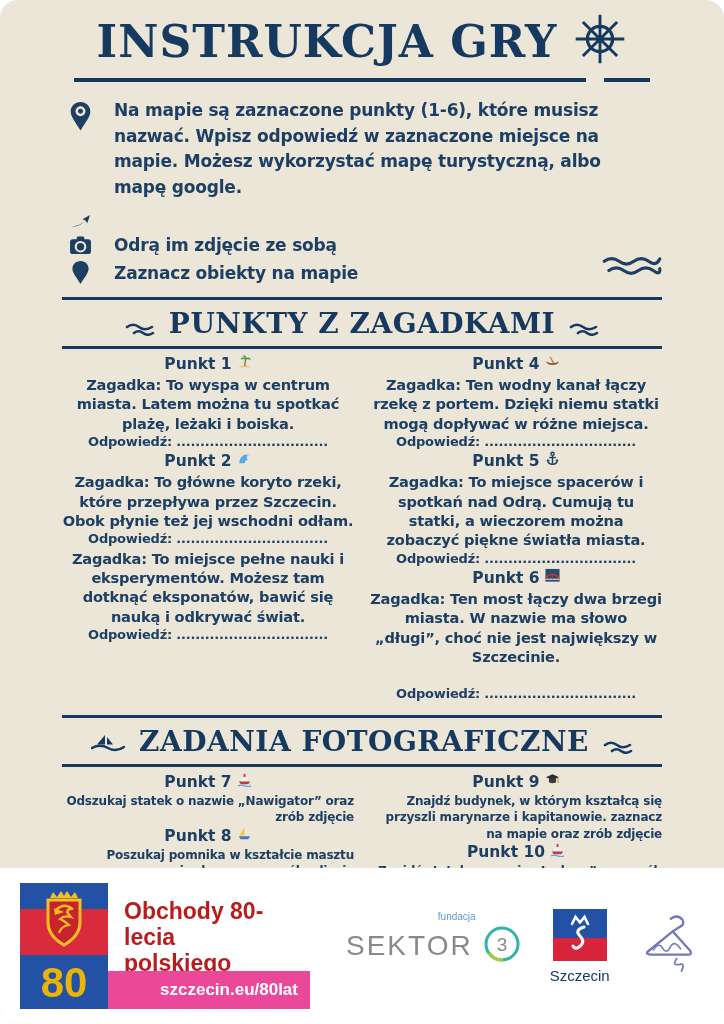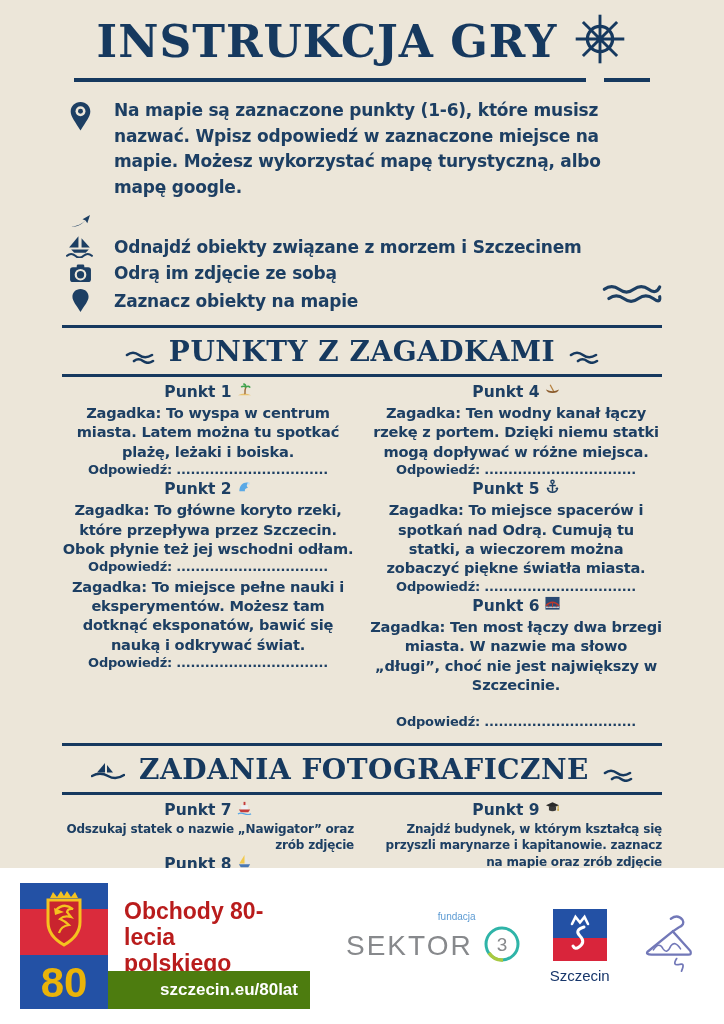--- a/index.html
+++ b/index.html
@@ -1,17 +1,17 @@
 <!DOCTYPE html>
 <html><head>
 <meta charset="utf-8">
 <style>
   html,body{margin:0;padding:0;}
   .page{position:relative;width:724px;height:1024px;background:#ece6d9;color:#1d3f63;
-        font-family:"DejaVu Sans",sans-serif;overflow:hidden;}
+        font-family:"DejaVu Sans",sans-serif;overflow:hidden;border-radius:18px;}
   .inner{padding:0 62px;}
   
   .title-row{display:flex;align-items:center;justify-content:center;gap:16px;padding-top:12px;}
   h1{font-family:"DejaVu Serif",serif;font-weight:700;font-size:44px;letter-spacing:1px;
      margin:0;color:#16395f;}
   .title-rule{display:flex;align-items:center;gap:18px;margin:8px 12px 0;}
   .title-rule .long{flex:1;height:4px;background:#16395f;}
   .title-rule .short{width:46px;height:4px;background:#16395f;}
   
   .intro{position:relative;margin-top:16px;}
@@ -38,21 +38,21 @@
   .footer{position:absolute;left:0;right:0;bottom:0;height:156px;background:#ffffff;
           display:flex;align-items:center;padding:0 20px;box-sizing:border-box;}
   .logo80{position:relative;width:292px;height:126px;flex:0 0 auto;}
   .l80-blue{position:absolute;left:0;top:0;width:88px;height:126px;background:#2351a5;}
   .l80-stripe{position:absolute;left:0;top:26px;width:88px;height:46px;background:#da2b3c;}
   .l80-shield{position:absolute;left:20px;top:5px;}
   .l80-num{position:absolute;left:0;bottom:2px;width:88px;text-align:center;color:#eab308;
            font-family:"Liberation Sans",sans-serif;font-weight:700;font-size:42px;}
   .l80-title{position:absolute;left:104px;top:16px;color:#b91c1c;font-weight:700;font-size:23px;
              line-height:1.12;font-family:"Liberation Sans",sans-serif;}
-  .l80-redbar{position:absolute;left:88px;top:88px;width:202px;height:38px;background:#4d7c0f;
+  .l80-redbar{position:absolute;left:88px;top:88px;width:202px;height:38px;background:#ec4899;
               color:#fff;font-weight:700;font-size:17px;display:flex;align-items:center;
               justify-content:flex-end;padding-right:12px;box-sizing:border-box;
               font-family:"Liberation Sans",sans-serif;}
   .sektor{margin-left:34px;position:relative;display:flex;align-items:center;gap:9px;flex:0 0 auto;}
   .sektor .small{position:absolute;top:-13px;right:46px;font-size:10px;color:#5d9bd3;
                  font-family:"Liberation Sans",sans-serif;}
   .sektor .name{font-family:"Liberation Sans",sans-serif;font-size:28px;color:#87898c;letter-spacing:2px;}
   .szczecin{margin-left:28px;text-align:center;flex:0 0 auto;}
   .szczecin .lbl{font-size:15px;font-weight:400;color:#17366b;margin-top:2px;
                  font-family:"Liberation Sans",sans-serif;}
@@ -95,31 +95,20 @@
       </div>
       <div class="irow" style="margin-bottom:6px;">
         <span class="ico">
           <svg viewBox="0 0 22 16" width="22" height="16">
               <path d="M2 14 C8 13 13 11 16.5 7.5 L13.5 6.2 L21 2 L18.3 10.2 L16.5 7.5 C13 11.2 8 14 2 14 Z" fill="#1d3f63"></path>
             </svg>
         </span>
       </div>
       <div class="trow">
         <span class="ico">
-          <svg viewBox="0 0 28 22" width="29" height="23">
-              <path d="M12 1 L12 12 L3 12 Z" fill="#1d3f63"></path>
-              <path d="M15 3 L15 12 L23 12 Z" fill="#1d3f63"></path>
-              <path d="M1 20 Q5 16.5 9 20 T17 20 T25 20" stroke="#1d3f63" stroke-width="2" fill="none" stroke-linecap="round"></path>
-              <path d="M5 14 L22 14 L19 17 L8 17 Z" fill="#1d3f63"></path>
-            </svg>
-        </span>
-        <div class="txt">Odnajdź obiekty związane z morzem i Szczecinem</div>
-      </div>
-      <div class="trow">
-        <span class="ico">
           <svg viewBox="0 0 24 20" width="23" height="19">
               <rect x="8" y="0.5" width="8" height="5" rx="1.5" fill="#1d3f63"></rect>
               <rect x="1" y="3.5" width="22" height="15.5" rx="3" fill="#1d3f63"></rect>
               <circle cx="12" cy="11.3" r="5" fill="none" stroke="#ece6d9" stroke-width="2.3"></circle>
             </svg>
         </span>
         <div class="txt">Odrą im zdjęcie ze sobą</div>
       </div>
       <div class="trow">
         <span class="ico">

